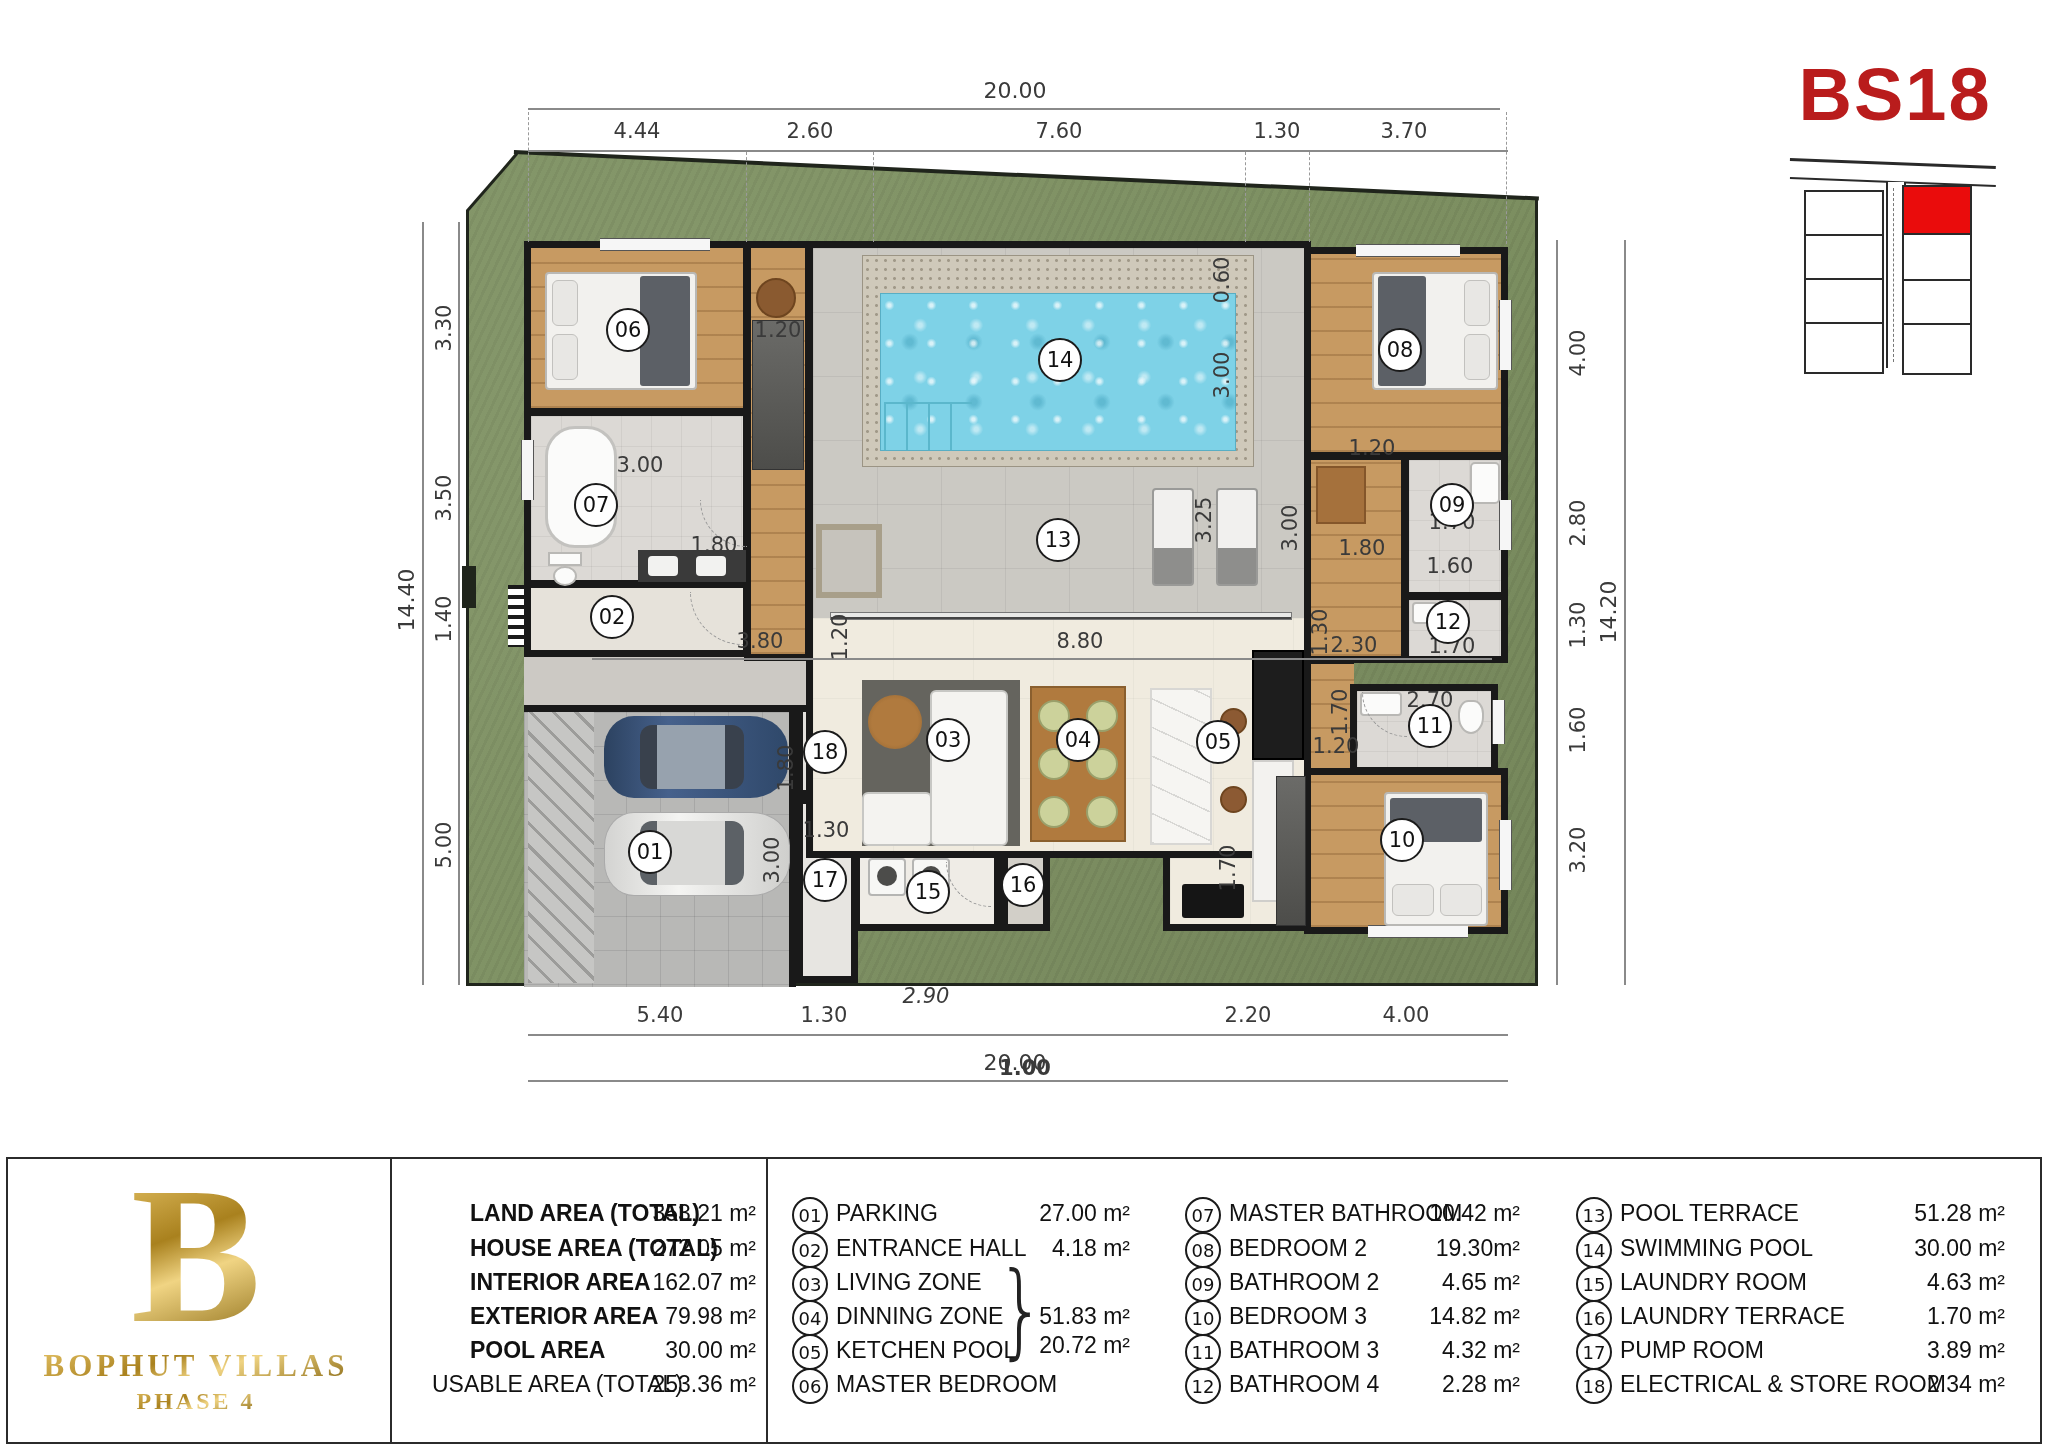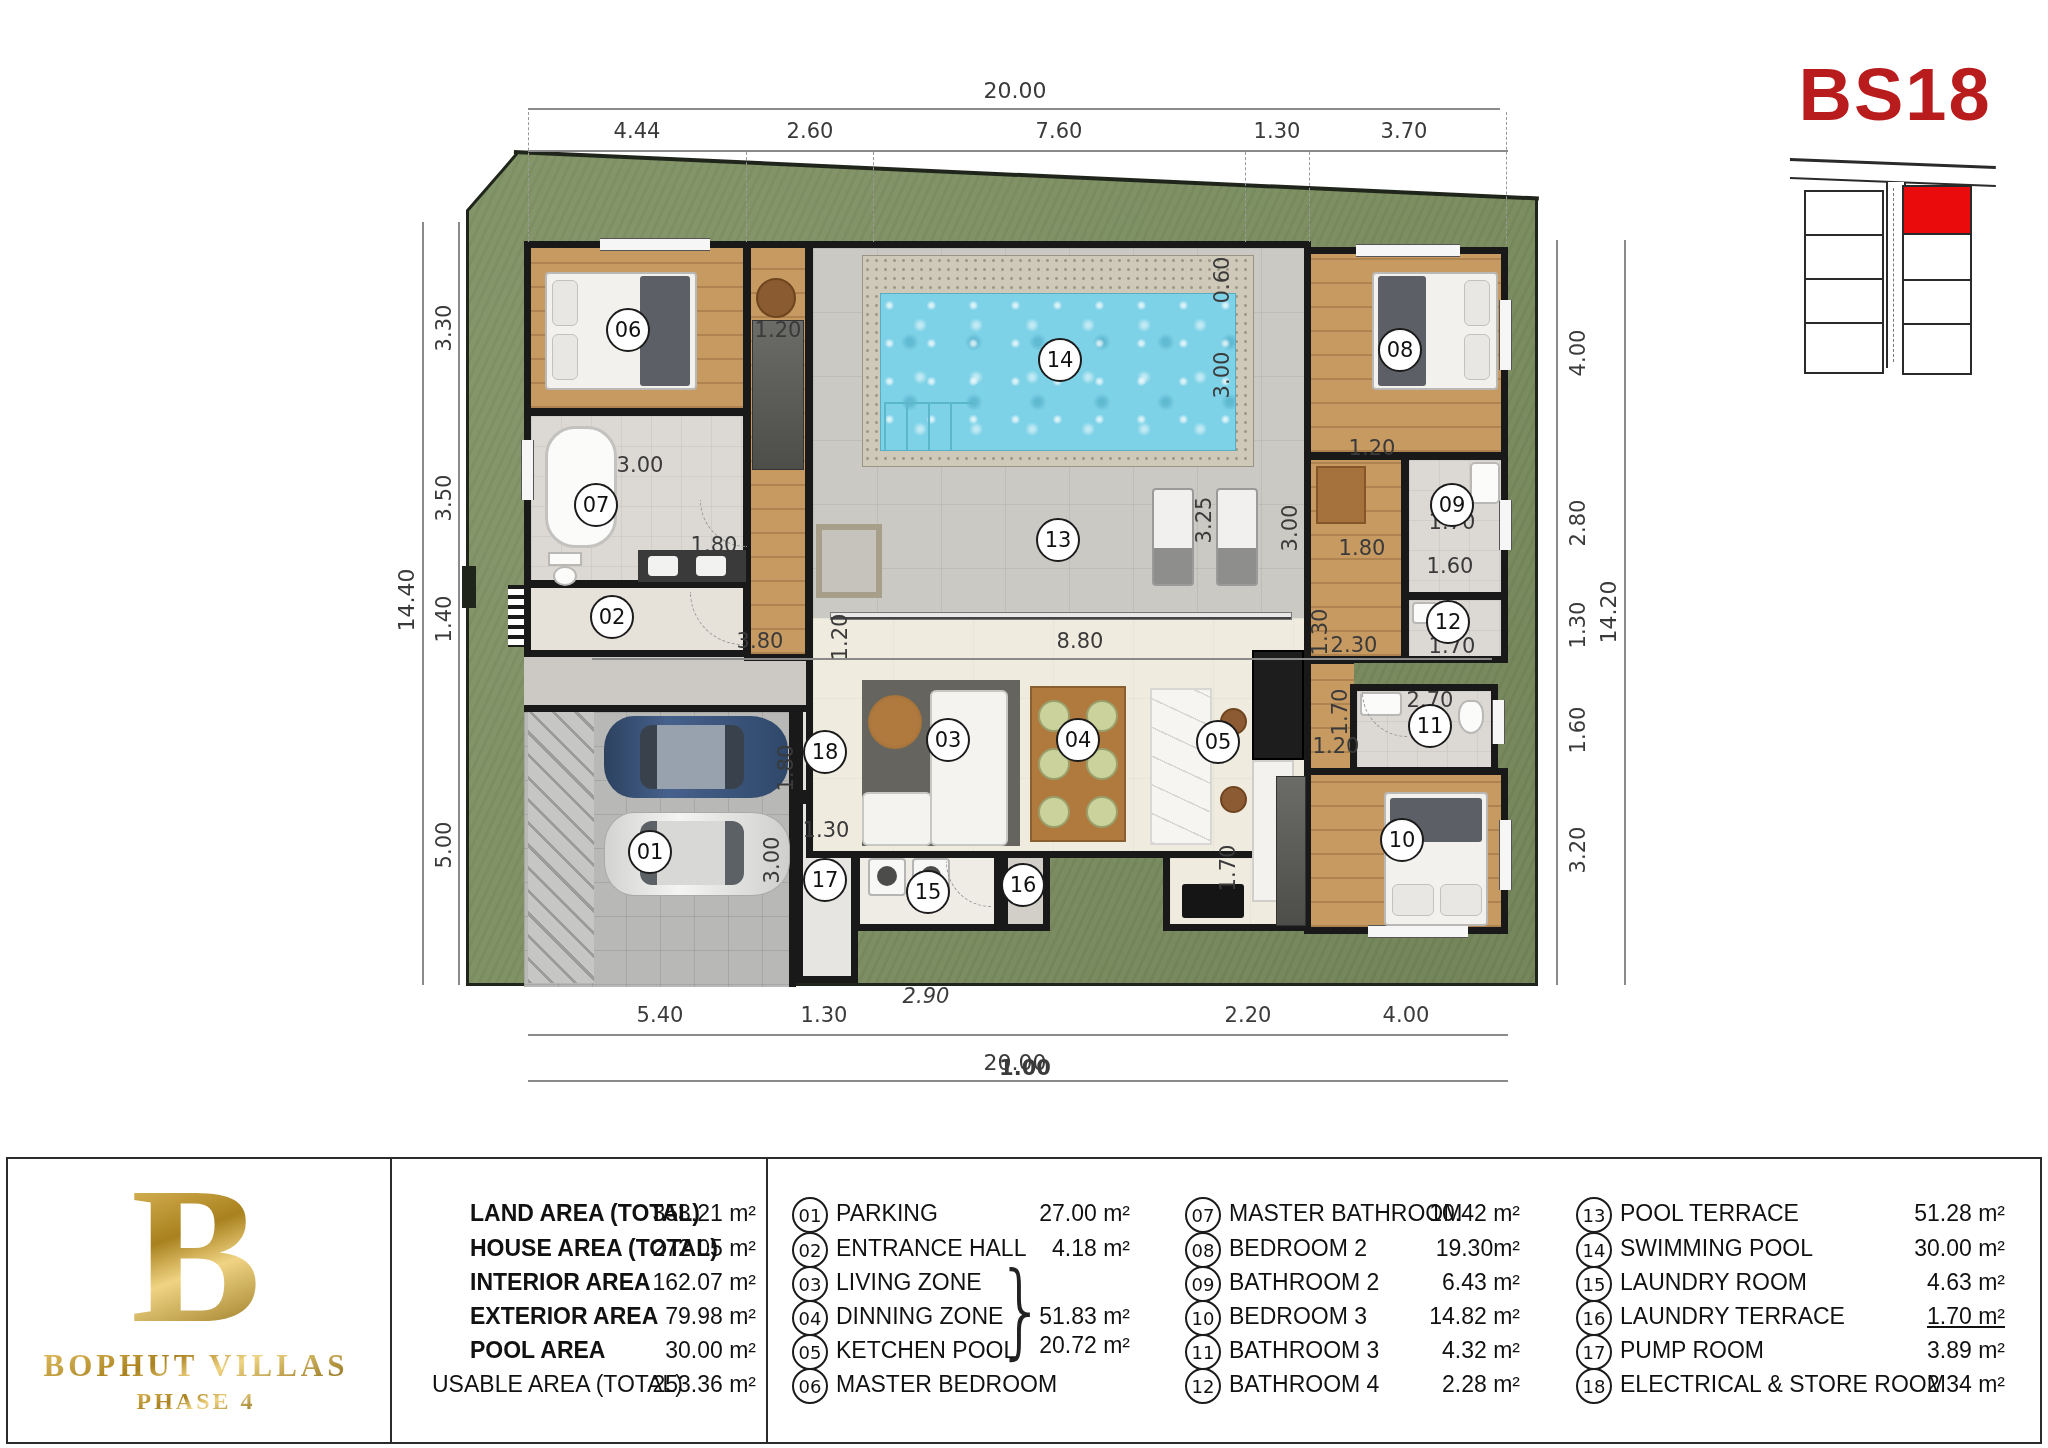--- a/index.html
+++ b/index.html
@@ -341,21 +341,21 @@
   <span class="brace" style="left:988px;top:1258px;">}</span>
 
   <div class="lbadge" style="left:1185px;top:1197px;">07</div>
   <span class="lg" style="left:1229px;top:1200px;">MASTER BATHROOM</span>
   <span class="lg lgv" style="left:1360px;top:1200px;width:160px;">10.42 m²</span>
   <div class="lbadge" style="left:1185px;top:1232px;">08</div>
   <span class="lg" style="left:1229px;top:1235px;">BEDROOM 2</span>
   <span class="lg lgv" style="left:1360px;top:1235px;width:160px;">19.30m²</span>
   <div class="lbadge" style="left:1185px;top:1266px;">09</div>
   <span class="lg" style="left:1229px;top:1269px;">BATHROOM 2</span>
-  <span class="lg lgv" style="left:1360px;top:1269px;width:160px;">6.43 m²</span>
+  <span class="lg lgv" style="left:1360px;top:1269px;width:160px;">4.65 m²</span>
   <div class="lbadge" style="left:1185px;top:1300px;">10</div>
   <span class="lg" style="left:1229px;top:1303px;">BEDROOM 3</span>
   <span class="lg lgv" style="left:1360px;top:1303px;width:160px;">14.82 m²</span>
   <div class="lbadge" style="left:1185px;top:1334px;">11</div>
   <span class="lg" style="left:1229px;top:1337px;">BATHROOM 3</span>
   <span class="lg lgv" style="left:1360px;top:1337px;width:160px;">4.32 m²</span>
   <div class="lbadge" style="left:1185px;top:1368px;">12</div>
   <span class="lg" style="left:1229px;top:1371px;">BATHROOM 4</span>
   <span class="lg lgv" style="left:1360px;top:1371px;width:160px;">2.28 m²</span>
 
@@ -363,21 +363,21 @@
   <span class="lg" style="left:1620px;top:1200px;">POOL TERRACE</span>
   <span class="lg lgv" style="left:1840px;top:1200px;width:165px;">51.28 m²</span>
   <div class="lbadge" style="left:1576px;top:1232px;">14</div>
   <span class="lg" style="left:1620px;top:1235px;">SWIMMING POOL</span>
   <span class="lg lgv" style="left:1840px;top:1235px;width:165px;">30.00 m²</span>
   <div class="lbadge" style="left:1576px;top:1266px;">15</div>
   <span class="lg" style="left:1620px;top:1269px;">LAUNDRY ROOM</span>
   <span class="lg lgv" style="left:1840px;top:1269px;width:165px;">4.63 m²</span>
   <div class="lbadge" style="left:1576px;top:1300px;">16</div>
   <span class="lg" style="left:1620px;top:1303px;">LAUNDRY TERRACE</span>
-  <span class="lg lgv" style="left:1840px;top:1303px;width:165px;text-decoration:underline;">1.70 m²</span>
+  <span class="lg lgv" style="left:1840px;top:1303px;width:165px;">1.70 m²</span>
   <div class="lbadge" style="left:1576px;top:1334px;">17</div>
   <span class="lg" style="left:1620px;top:1337px;">PUMP ROOM</span>
   <span class="lg lgv" style="left:1840px;top:1337px;width:165px;">3.89 m²</span>
   <div class="lbadge" style="left:1576px;top:1368px;">18</div>
   <span class="lg" style="left:1620px;top:1371px;">ELECTRICAL &amp; STORE ROOM</span>
   <span class="lg lgv" style="left:1840px;top:1371px;width:165px;">2.34 m²</span>
 
 </div>
 
 </body></html>

